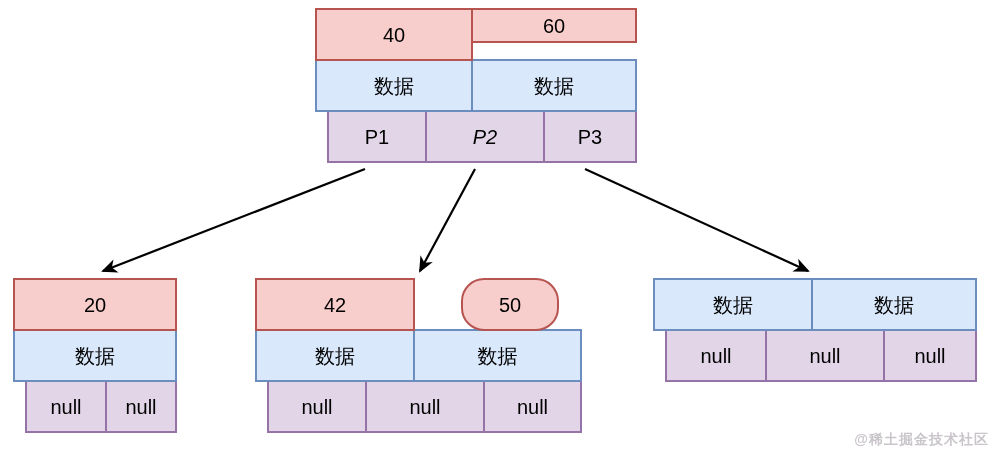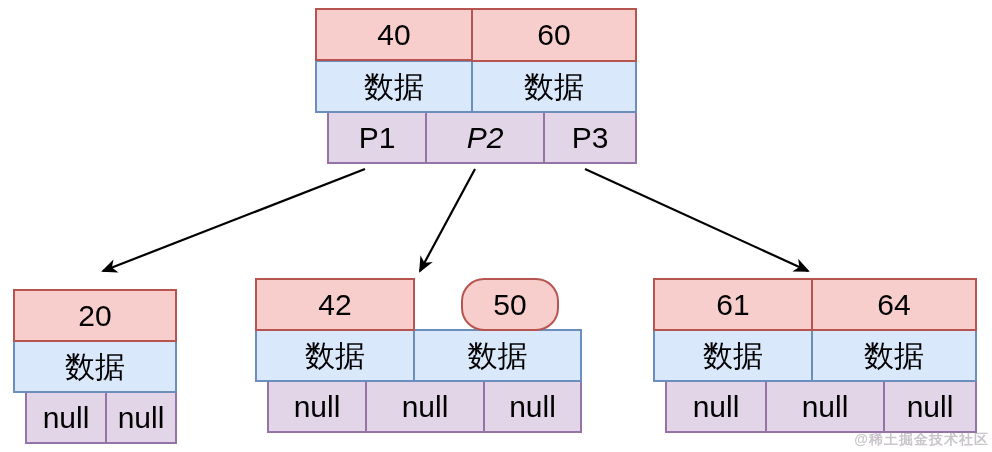--- a/index.html
+++ b/index.html
@@ -21,21 +21,21 @@
   }
   .row + .row {
     margin-top: -2px;
   }
   .cell {
     box-sizing: border-box;
     border: 2px solid #be185d;
     display: flex;
     align-items: center;
     justify-content: center;
-    font-size: 30px;
+    font-size: 20px;
     color: var(--text-color, #000);
     line-height: 1;
     white-space: nowrap;
   }
   .cell + .cell {
     margin-left: -2px;
   }
   .key-cell {
     background: var(--key-fill);
     border-color: var(--key-stroke);
@@ -81,33 +81,33 @@
       </marker>
     </defs>
   <path d="M365,169 L103,271" stroke="#000000" stroke-width="2.2" fill="none" marker-end="url(#arrowhead)"></path>
       <path d="M475,169 L420,271" stroke="#000000" stroke-width="2.2" fill="none" marker-end="url(#arrowhead)"></path>
       <path d="M585,169 L808,271" stroke="#000000" stroke-width="2.2" fill="none" marker-end="url(#arrowhead)"></path>
     </svg>
   <div class="watermark" style="color: rgb(157, 150, 160);">@稀土掘金技术社区</div>
 <div class="node" style="left: 315px; top: 8px;">
       <div class="row" style="width: 322px;">
         <div class="cell key-cell" style="height: 53px; flex: 0 0 158px;">40</div>
-        <div class="cell key-cell" style="height: 54px; flex: 1 1 auto;">60</div>
+        <div class="cell key-cell" style="height: 35px; flex: 1 1 auto;">60</div>
       </div>
       <div class="row" style="width: 322px;">
         <div class="cell data-cell" style="height: 53px; flex: 0 0 158px;">数据</div>
         <div class="cell data-cell" style="height: 53px; flex: 1 1 auto;">数据</div>
       </div>
       <div class="row" style="width: 322px;">
         <div class="cell pointer-cell" style="height: 53px; flex: 0 0 100px;">P1</div>
         <div class="cell pointer-cell" style="height: 53px; flex: 0 0 120px; font-style: italic;">P2</div>
         <div class="cell pointer-cell" style="height: 53px; flex: 1 1 auto;">P3</div>
       </div>
     </div>
-    <div class="node" style="left: 13px; top: 289px;">
+    <div class="node" style="left: 13px; top: 278px;">
       <div class="row" style="width: 164px;">
         <div class="cell key-cell" style="height: 53px; flex: 1 1 auto;">20</div>
       </div>
       <div class="row" style="width: 164px;">
         <div class="cell data-cell" style="height: 53px; flex: 1 1 auto;">数据</div>
       </div>
       <div class="row" style="width: 164px;">
         <div class="cell pointer-cell" style="height: 53px; flex: 0 0 82px;">null</div>
         <div class="cell pointer-cell" style="height: 53px; flex: 1 1 auto;">null</div>
       </div>
@@ -122,24 +122,20 @@
         <div class="cell data-cell" style="height: 53px; flex: 1 1 auto;">数据</div>
       </div>
       <div class="row" style="width: 327px;">
         <div class="cell pointer-cell" style="height: 53px; flex: 0 0 100px;">null</div>
         <div class="cell pointer-cell" style="height: 53px; flex: 0 0 120px;">null</div>
         <div class="cell pointer-cell" style="height: 53px; flex: 1 1 auto;">null</div>
       </div>
     </div>
     <div class="node" style="left: 653px; top: 278px;">
       <div class="row" style="width: 324px;">
-        <div class="cell key-cell" style="height: 53px; flex: 0 0 160px;">61</div>
-        <div class="cell key-cell" style="height: 53px; flex: 1 1 auto;">64</div>
-      </div>
-      <div class="row" style="width: 324px;">
         <div class="cell data-cell" style="height: 53px; flex: 0 0 160px;">数据</div>
         <div class="cell data-cell" style="height: 53px; flex: 1 1 auto;">数据</div>
       </div>
       <div class="row" style="width: 324px;">
         <div class="cell pointer-cell" style="height: 53px; flex: 0 0 102px;">null</div>
         <div class="cell pointer-cell" style="height: 53px; flex: 0 0 120px;">null</div>
         <div class="cell pointer-cell" style="height: 53px; flex: 1 1 auto;">null</div>
       </div>
     </div>
   </div>

